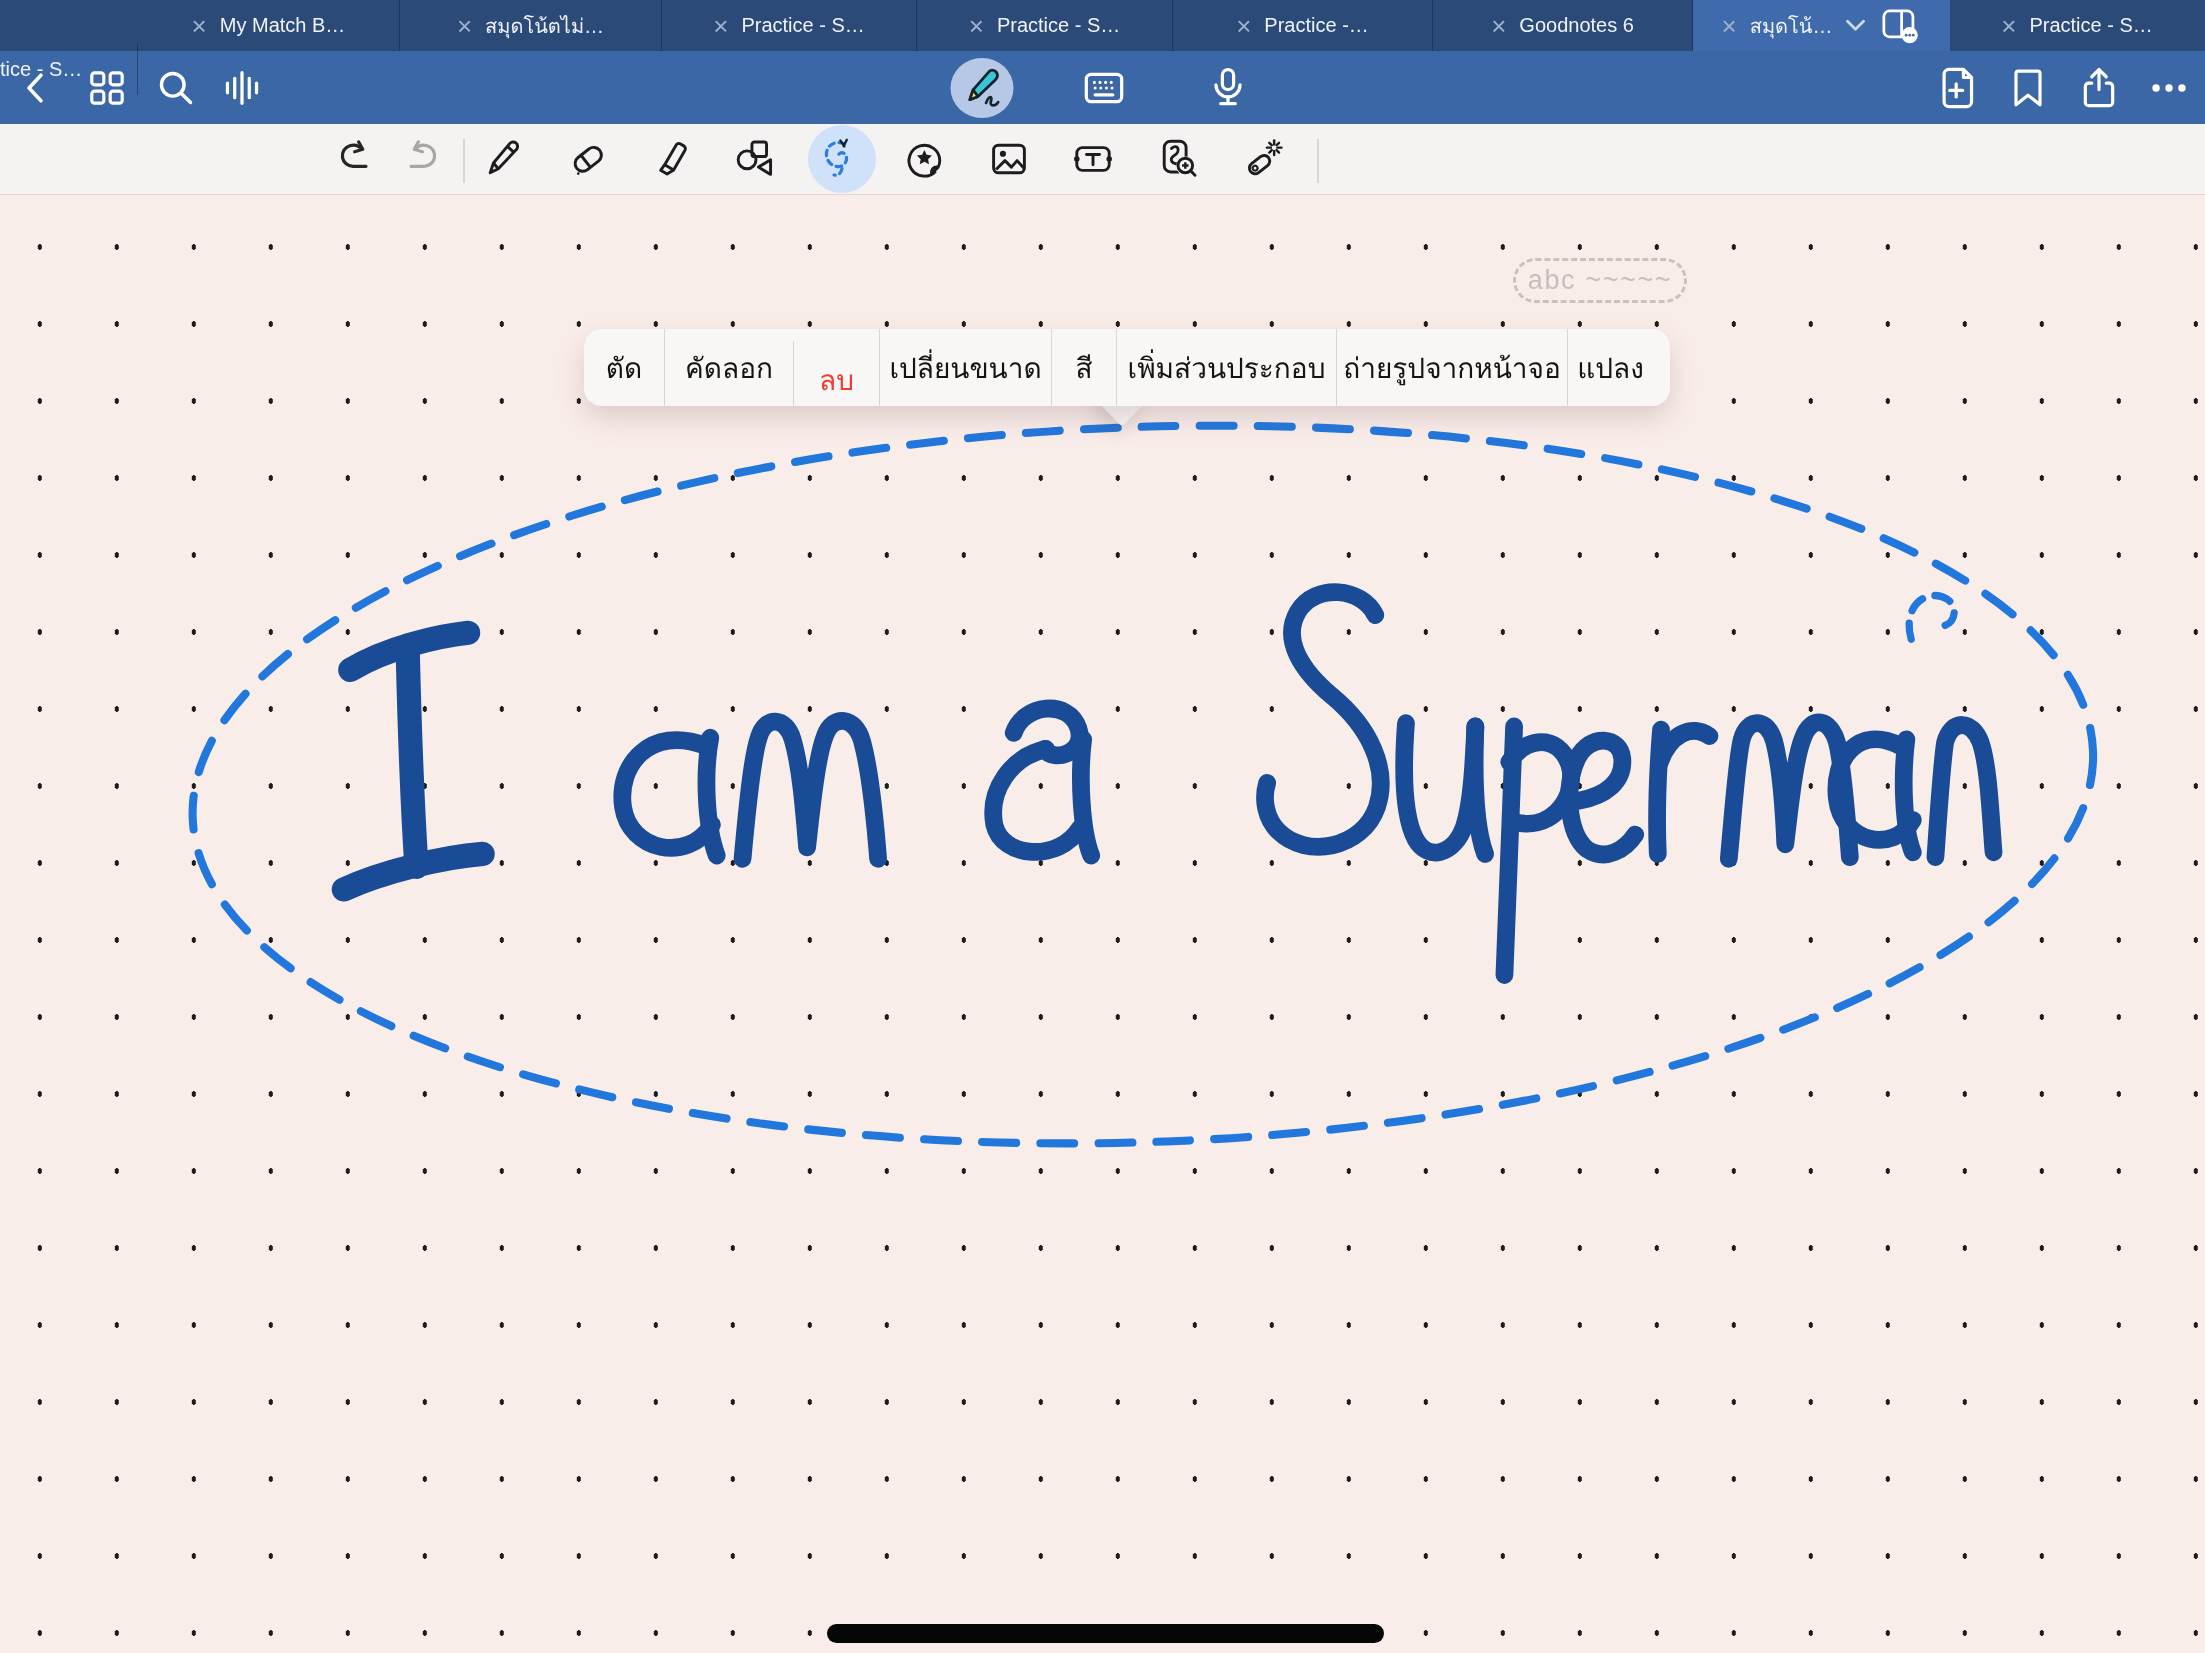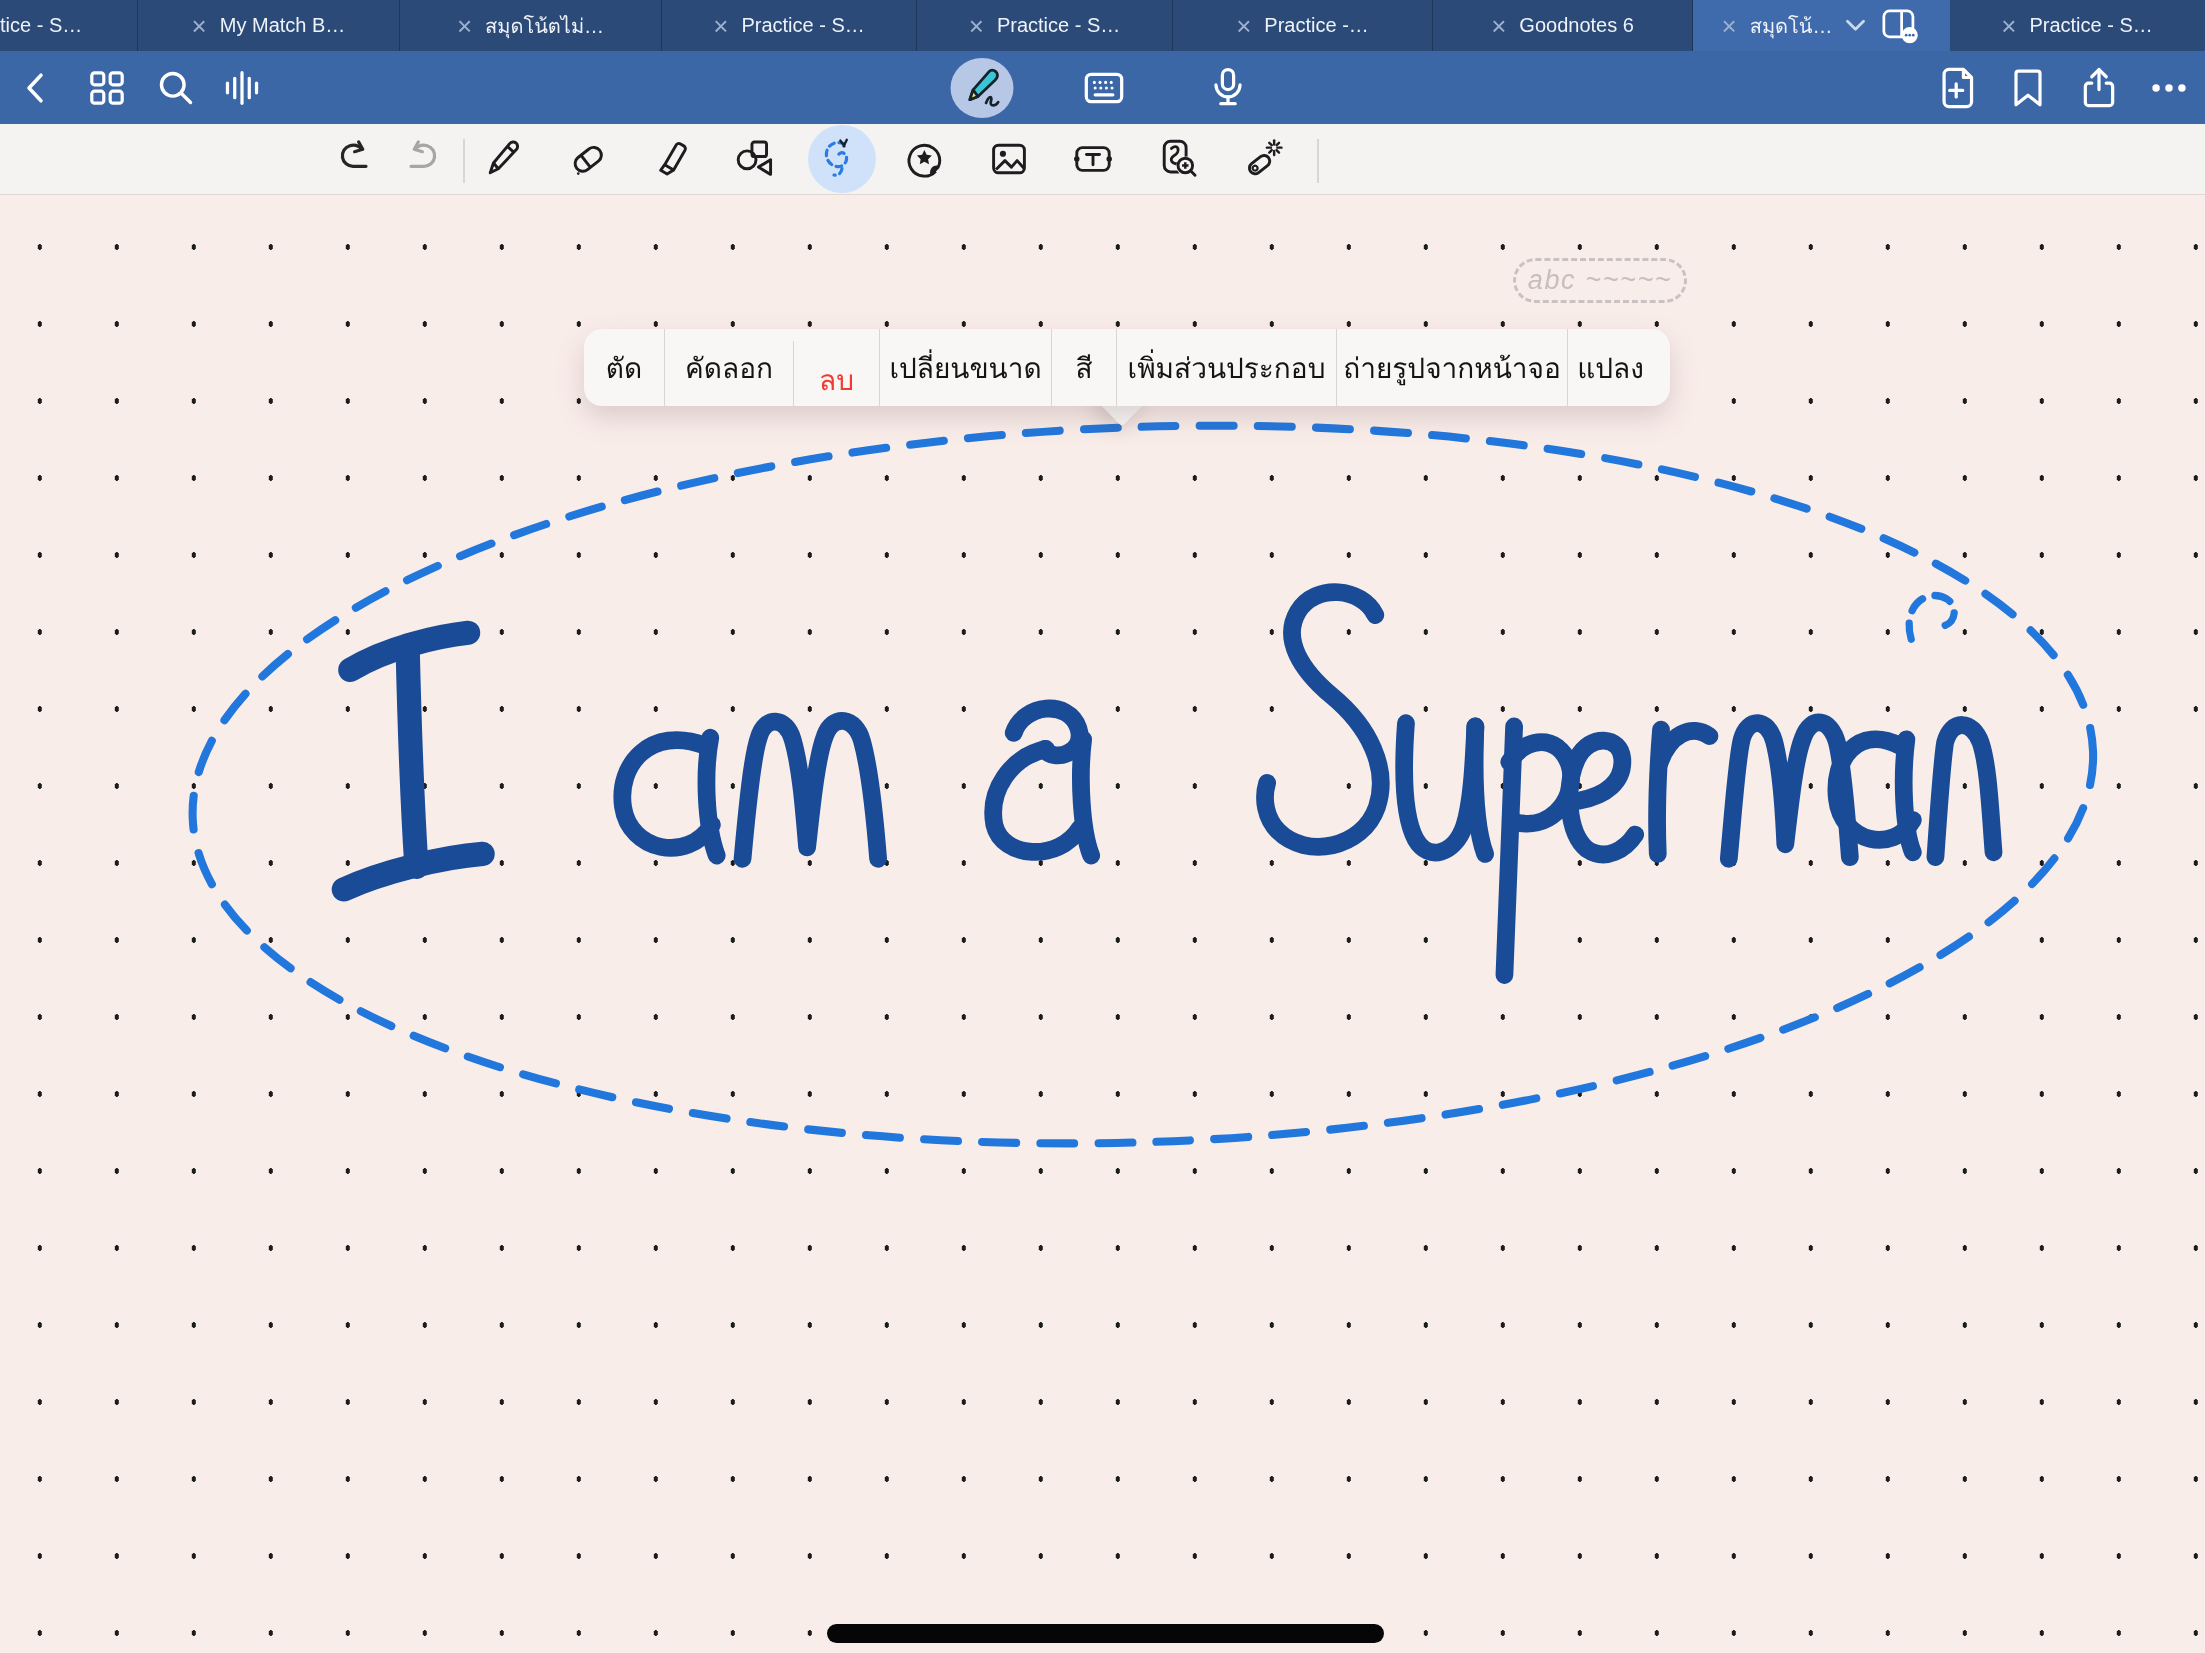--- a/index.html
+++ b/index.html
@@ -8,42 +8,42 @@
 
   
   .tabbar{position:absolute;left:0;top:0;width:2205px;height:51px;
     background:#2b4a77;display:flex;z-index:40;}
   .tab{position:relative;height:51px;display:flex;align-items:center;
     justify-content:center;gap:13px;flex:0 0 auto;
     border-right:1.6px solid rgba(14,30,56,.45);box-sizing:border-box;}
   .tab .tlabel{color:#eef2f9;font-size:20px;white-space:nowrap;overflow:hidden;}
   .tab .close{color:#9db1cf;font-size:26px;line-height:1;cursor:default;}
   .tab.active{background:#3f6aab;border-right:none;}
-  .tab.partial{justify-content:flex-start;overflow:hidden;}
+  .tab.partial{justify-content:flex-start;overflow:hidden;margin-top:44px;}
 
   
   .navbar{position:absolute;left:0;top:51px;width:2205px;height:73px;
     background:#3c67a7;z-index:39;}
   .nicon{position:absolute;top:50%;transform:translate(-50%,-50%);display:flex;}
   .penmode{position:absolute;left:982px;top:50%;transform:translate(-50%,-50%);
     width:63px;height:60px;background:#b7c8e7;border-radius:50%;
     display:flex;align-items:center;justify-content:center;}
 
   
   .toolbar2{position:absolute;left:0;top:124px;width:2205px;height:71px;
     background:#f4f3f2;border-bottom:1.6px solid #e6d6d3;box-sizing:border-box;z-index:38;}
   .ticon{position:absolute;top:50%;transform:translate(-50%,-50%);display:flex;}
   .tdivider{position:absolute;top:14.5px;width:2.4px;height:44px;background:#d9d7d6;}
   .lassosel{position:absolute;left:842px;top:50%;transform:translate(-50%,-50%);
     width:68px;height:68px;border-radius:50%;background:#cfe2f9;
     display:flex;align-items:center;justify-content:center;}
   .abchint{position:absolute;left:1513px;top:134px;width:174px;height:45px;
     border:3.2px dashed #c9c2c1;border-radius:24px;box-sizing:border-box;
     display:flex;align-items:center;justify-content:center;
-    color:#c7bebd;font-size:27px;font-style:italic;letter-spacing:1.6px;}
+    color:#c7bebd;font-size:27px;letter-spacing:1.6px;}
 
   
   .page{position:absolute;left:0;top:195px;width:2205px;height:1459px;
     background-color:#f9edea;
     background-image:radial-gradient(2.1px 2.9px at 39px 39px,#1c1c1c 97%,rgba(0,0,0,0) 100%);
     background-size:77px 77px;background-position:0.8px 13px;}
   .ink{position:absolute;left:0;top:0;width:2205px;height:1653px;z-index:10;pointer-events:none;}
 
   
   .menu-arrow{position:absolute;left:1104px;top:383px;width:36px;height:36px;

